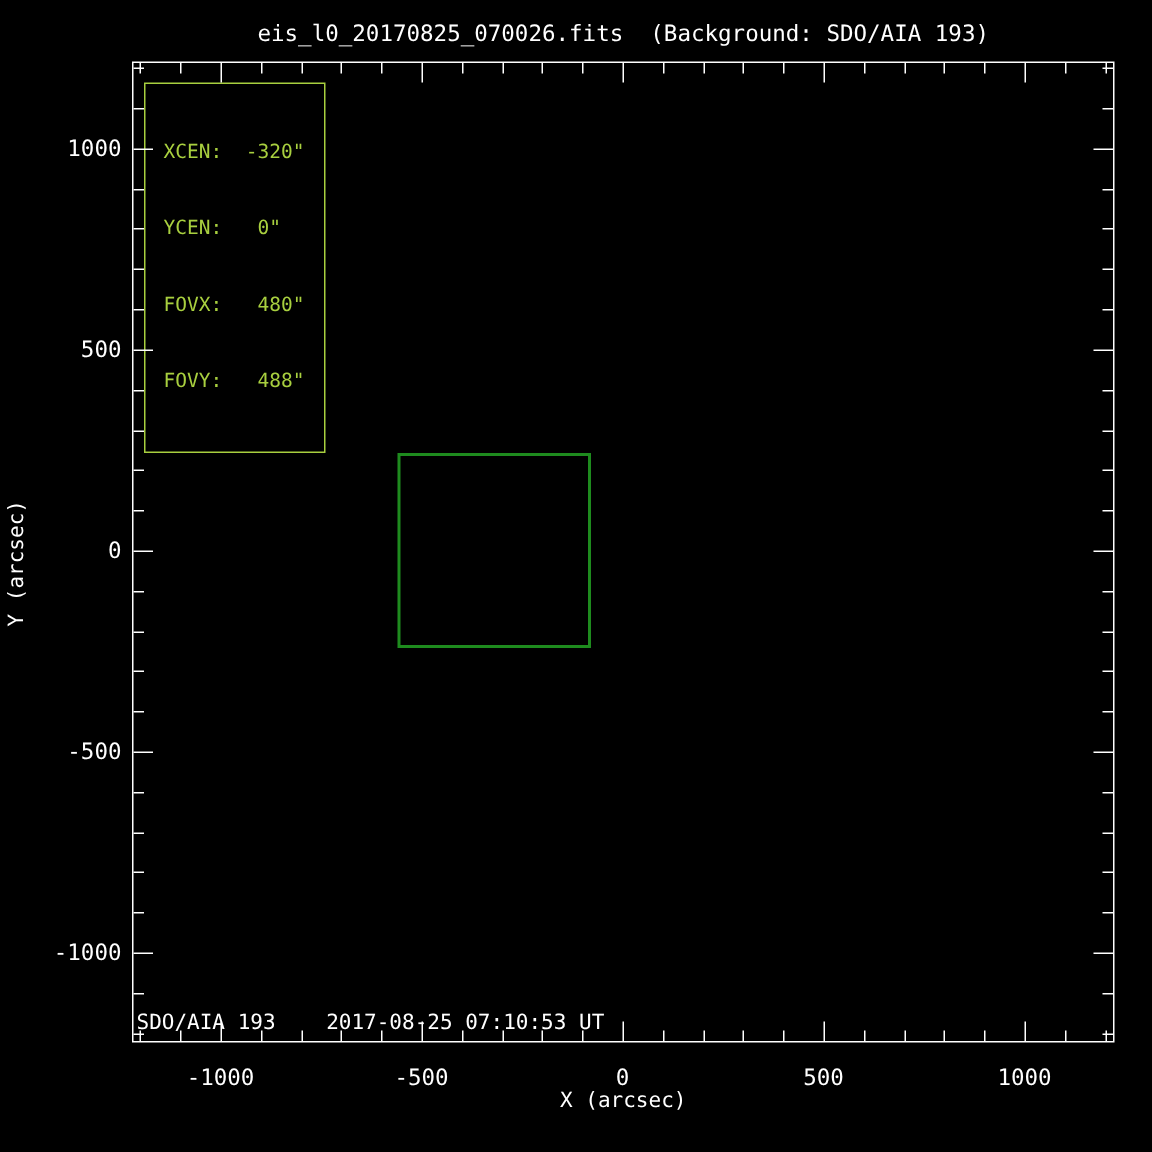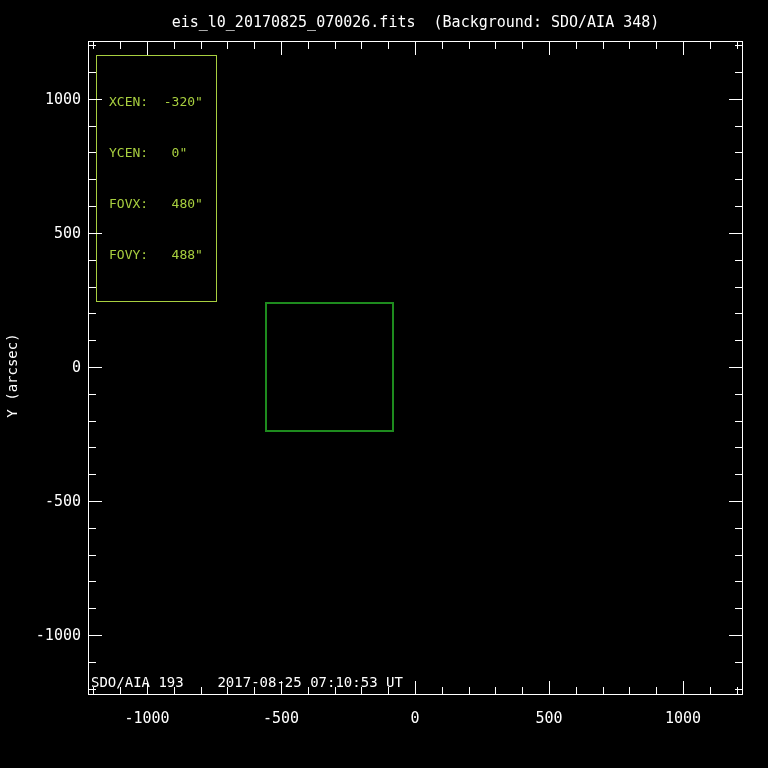--- a/index.html
+++ b/index.html
@@ -19,21 +19,21 @@
            border:1px solid #a8cf3f;color:#a8cf3f;font-size:13px;line-height:17px;
            padding:3px 0 4px 12px;white-space:pre;}
   .fovbox{position:absolute;border:2px solid #1e8b1e;box-sizing:border-box;background:transparent;}
   .annotation{position:absolute;left:2px;bottom:4px;color:#fff;font-size:14px;white-space:pre;}
 </style>
 </head>
 <body>
 
 <div id="screen">
 
-  <div class="title">eis_l0_20170825_070026.fits  (Background: SDO/AIA 348)</div>
+  <div class="title">eis_l0_20170825_070026.fits  (Background: SDO/AIA 193)</div>
 
   <div class="ylab">Y (arcsec)</div>
 
   <div id="plot" class="plot">
 
     <div class="infobox" style="color: rgb(168, 207, 63); border-color: rgb(168, 207, 63);">
       <div>XCEN:  -320"</div>
       <div>YCEN:   0"</div>
       <div>FOVX:   480"</div>
       <div>FOVY:   488"</div>
@@ -147,14 +147,15 @@
       <div class="xtl" style="left: 420px;">500</div>
       <div class="xtl" style="left: 554px;">1000</div>
       <div class="ytl" style="top: 584px;">-1000</div>
       <div class="ytl" style="top: 450px;">-500</div>
       <div class="ytl" style="top: 316px;">0</div>
       <div class="ytl" style="top: 182px;">500</div>
       <div class="ytl" style="top: 48px;">1000</div>
       <div class="fovbox" style="left: 176px; top: 260px; width: 129px; height: 130px; border-color: rgb(30, 139, 30);"></div>
     </div>
 
+  <div class="xlab">X (arcsec)</div>
 
 </div>
 
 </body></html>

